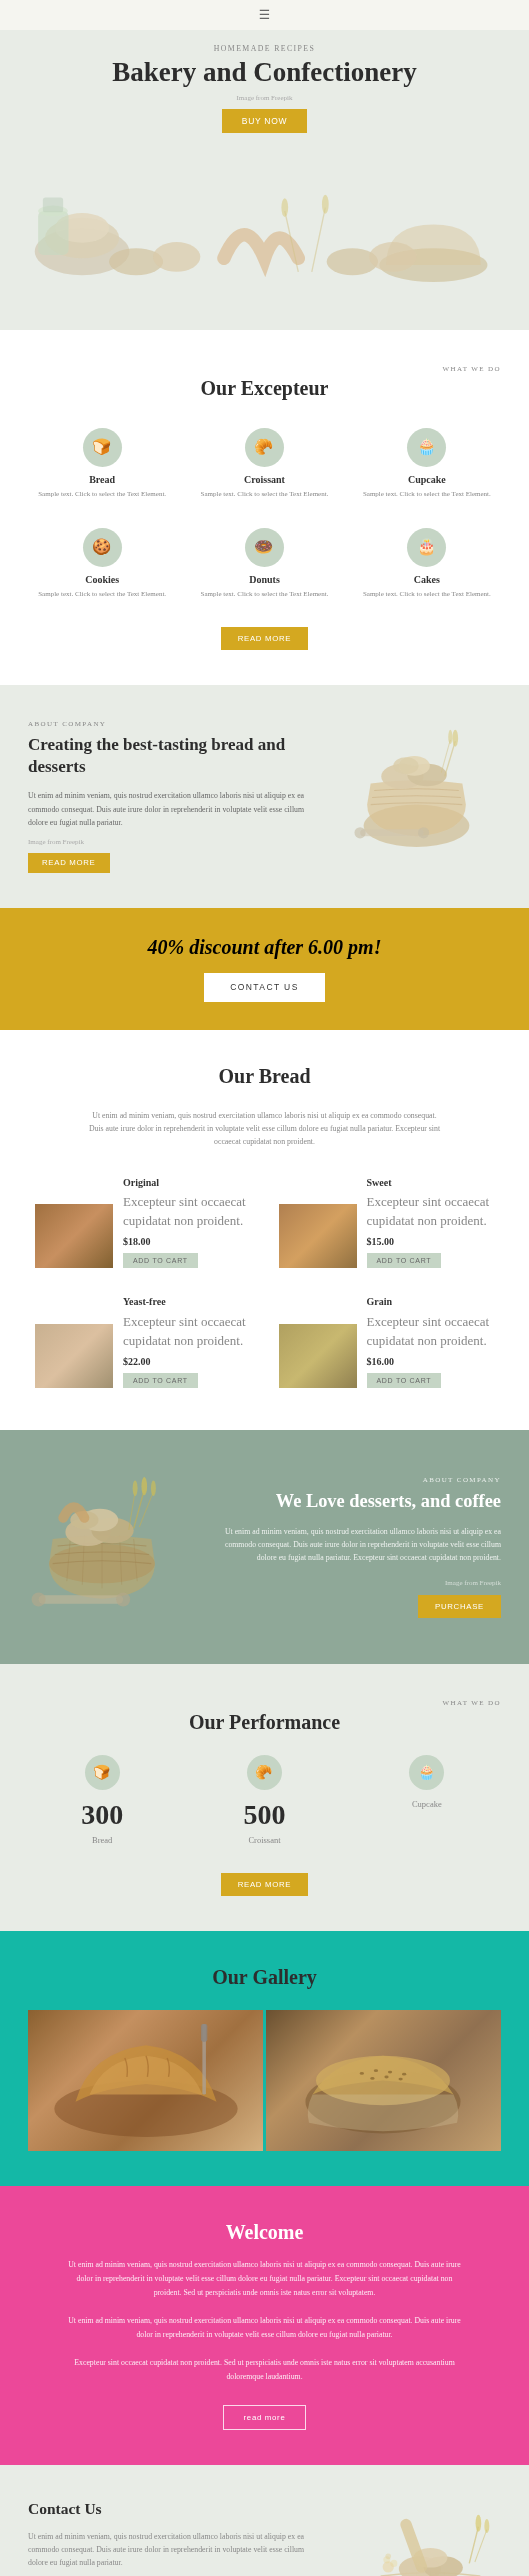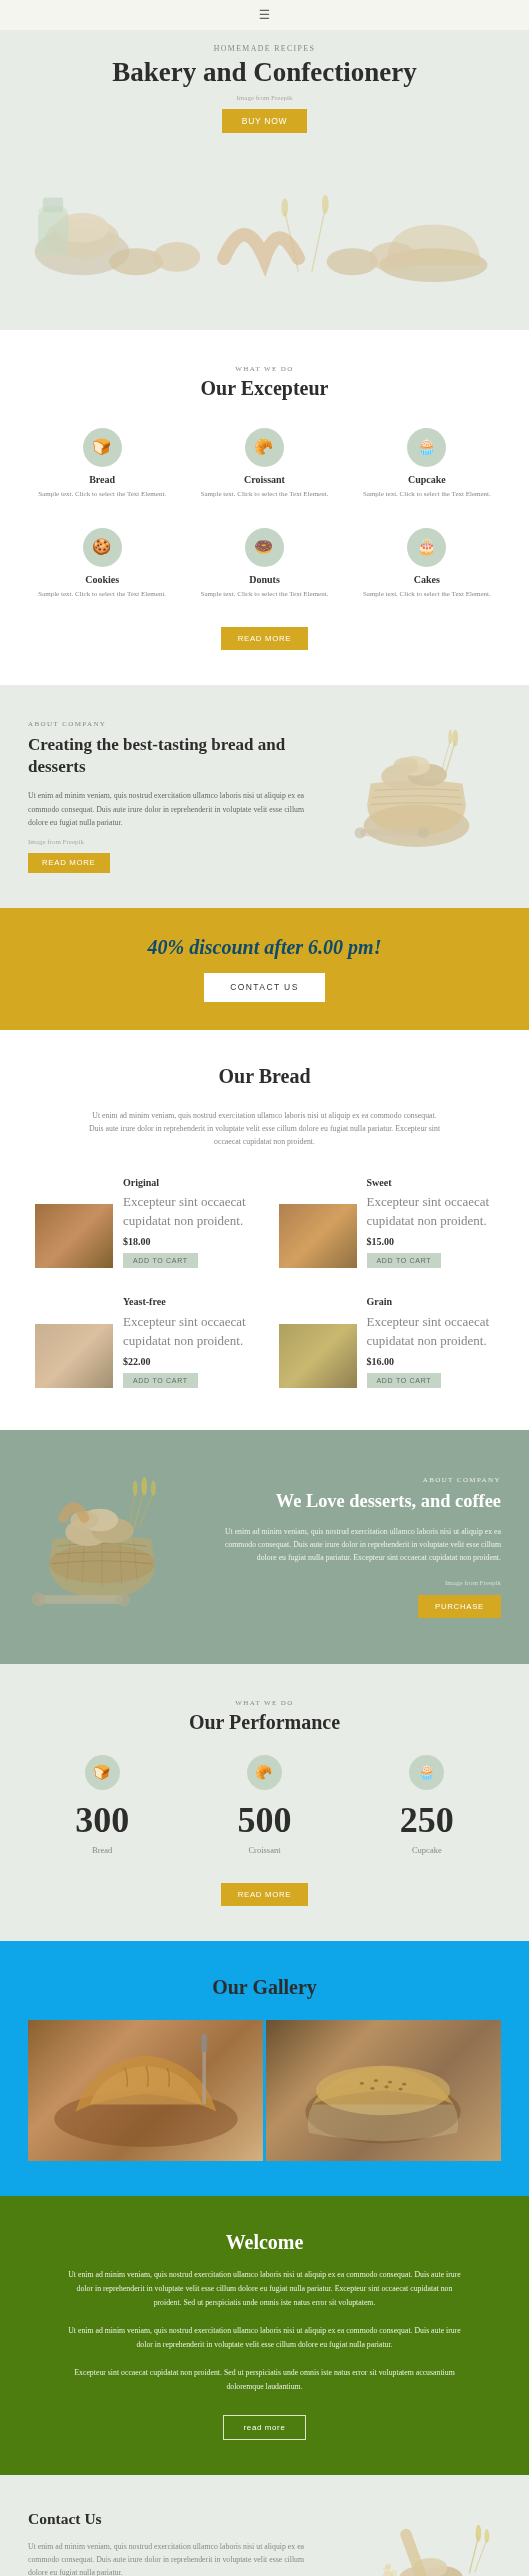--- a/index.html
+++ b/index.html
@@ -37,21 +37,21 @@
       justify-content: space-around;
       opacity: 0.7;
     }
 
     
     .section-products {
       background: #fff;
       padding: 35px 28px;
       text-align: center;
     }
-    .section-label { font-size: 7px; color: #888; letter-spacing: 1.4px; text-transform: uppercase; margin-bottom: 4.2px; }
+    .section-label { font-size: 7px; color: #888; letter-spacing: 1.4px; text-transform: uppercase; margin-bottom: 4.2px; text-align: right; }
     .section-title { font-size: 20px; color: #2d2d2d; margin-bottom: 21px; }
 
     .products-grid {
       display: grid;
       grid-template-columns: repeat(3, 1fr);
       gap: 14px;
       margin-bottom: 14px;
     }
     .product-item { text-align: center; padding: 7px; }
     .product-icon {
@@ -104,21 +104,21 @@
       text-transform: uppercase;
       letter-spacing: 0.7px;
     }
 
     
     .section-discount {
       background: #d4a820;
       padding: 28px;
       text-align: center;
     }
-    .discount-title { font-size: 20px; color: #0c4a6e; margin-bottom: 14px; font-style: italic; }
+    .discount-title { font-size: 20px; color: #000000; margin-bottom: 14px; font-style: italic; }
     .contact-btn {
       background: transparent;
       color: #333;
       border: 1.4px solid #fff;
       padding: 8.5px 25.4px;
       font-size: 8.5px;
       cursor: pointer;
       text-transform: uppercase;
       letter-spacing: 1.4px;
       background: #fff;
@@ -209,43 +209,43 @@
     }
     .perf-item { text-align: center; }
     .perf-icon {
       width: 35px; height: 35px;
       background: #c5d5c5;
       border-radius: 50%;
       margin: 0 auto 8.5px;
       display: flex; align-items: center; justify-content: center;
       font-size: 14px;
     }
-    .perf-number { font-size: 36px; color: #2d2d2d; font-weight: bold; margin-bottom: 4.2px; }
+    .perf-number { font-size: 28px; color: #2d2d2d; font-weight: bold; margin-bottom: 4.2px; }
     .perf-label { font-size: 8.5px; color: #888; }
 
     
     .section-gallery {
-      background: #0ea5e9;
+      background: #14b8a6;
       padding: 35px 28px;
     }
     .section-gallery-header { text-align: center; margin-bottom: 21px; }
     .gallery-grid {
       display: grid;
       grid-template-columns: 1fr 1fr;
       gap: 2.8px;
     }
     .gallery-img {
       width: 100%;
       height: 141px;
       overflow: hidden;
     }
 
     
     .section-welcome {
-      background: #4d7c0f;
+      background: #ec4899;
       padding: 35px 42px;
       text-align: center;
     }
     .welcome-title { font-size: 20px; color: #fff; margin-bottom: 14px; }
     .welcome-text { font-size: 7.8px; color: rgba(255,255,255,0.9); line-height: 1.8; margin-bottom: 14px; max-width: 395px; margin-left: auto; margin-right: auto; }
     .welcome-readmore {
       background: transparent;
       border: 1.4px solid rgba(255,255,255,0.8);
       color: #fff;
       padding: 7px 20px;
@@ -531,21 +531,20 @@
       <div class="perf-number">300</div>
       <div class="perf-label">Bread</div>
     </div>
     <div class="perf-item">
       <div class="perf-icon">🥐</div>
       <div class="perf-number">500</div>
       <div class="perf-label">Croissant</div>
     </div>
     <div class="perf-item">
       <div class="perf-icon">🧁</div>
-      <div class="perf-number">250</div>
       <div class="perf-label">Cupcake</div>
     </div>
   </div>
   <button class="read-more-btn">Read More</button>
 </section>
 
 <section class="section-gallery">
   <div class="section-gallery-header">
     <h2 class="section-title">Our Gallery</h2>
   </div>

